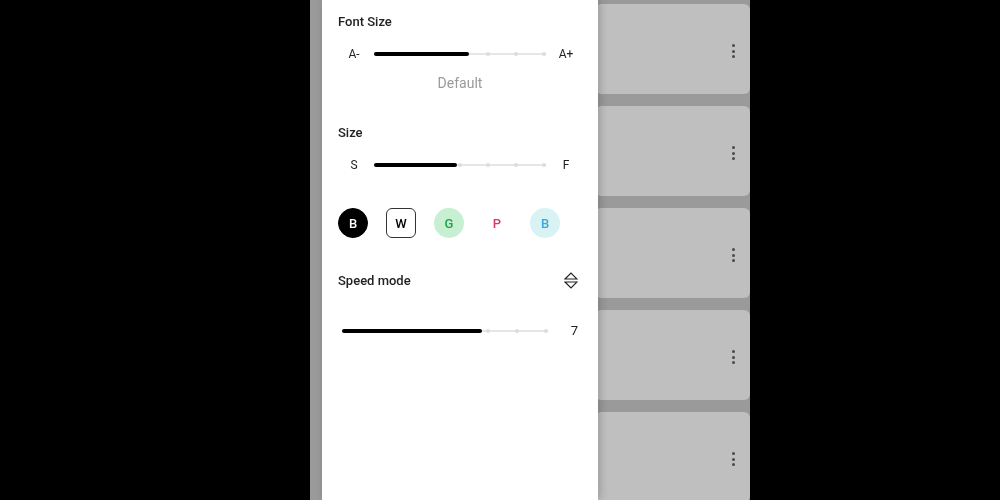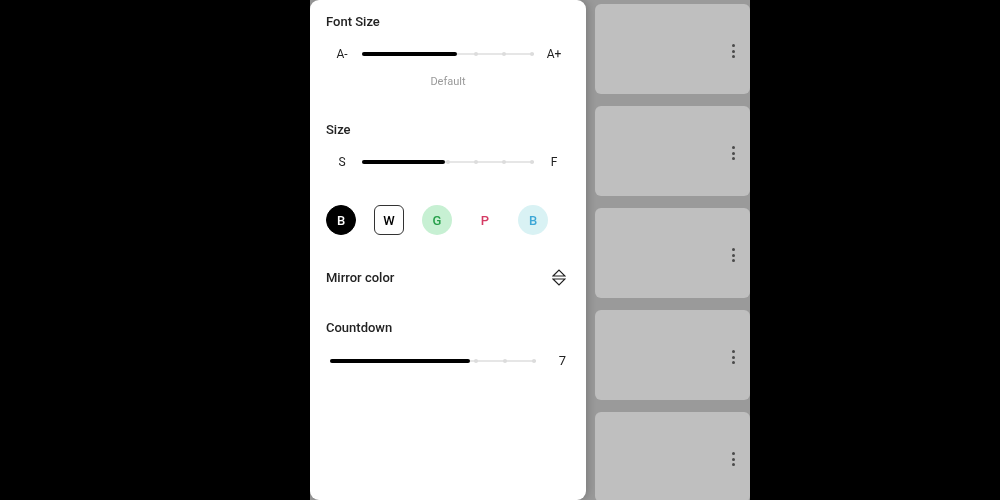--- a/index.html
+++ b/index.html
@@ -46,29 +46,28 @@
     justify-content: space-between;
     cursor: pointer;
   }
   .card-menu span {
     width: 3px; height: 3px;
     background: #4a4a4a;
     border-radius: 50%;
   }
   .sheet {
     position: absolute;
-    left: 0;
+    left: 12px;
     top: 0;
     width: 276px;
     height: 500px;
     background: #fff;
     box-shadow: 2px 0 8px rgba(0,0,0,.2);
     padding: 14px 16px 0 16px;
     overflow: hidden;
-    border-radius: 9px;
   }
   .section { margin-bottom: 34px; }
   .section-title {
     font-size: 13px;
     color: #222;
     font-weight: 500;
     margin-bottom: 18px;
   }
   .slider-row {
     display: flex;
@@ -111,21 +110,21 @@
   .fill {
     position: absolute;
     top: 4px;
     left: 0;
     height: 4px;
     background: #000;
     border-radius: 2px;
   }
   .sub-label {
     text-align: center;
-    font-size: 11px;
+    font-size: 14px;
     color: #9a9a9a;
     margin-top: 14px;
   }
   .swatches {
     display: flex;
     gap: 18px;
     padding-top: 2px;
   }
   .swatch {
     width: 30px; height: 30px;
@@ -264,33 +263,32 @@
       <div class="swatches" id="swatches">
           <div class="swatch sw-b">B</div>
           <div class="swatch sw-w">W</div>
           <div class="swatch sw-g">G</div>
           <div class="swatch sw-p">P</div>
           <div class="swatch sw-bl">B</div>
         </div>
     </div>
 
     <div class="section mirror-row">
-      <div class="section-title">Mirror color</div>
+      <div class="section-title">Speed mode</div>
       <div class="mirror-icon">
         <svg width="14" height="8" viewBox="0 0 14 8">
             <path d="M1 7 L7 1 L13 7 Z" fill="none" stroke="#222" stroke-width="1.2"></path>
           </svg>
         <svg width="14" height="8" viewBox="0 0 14 8">
             <path d="M1 1 L7 7 L13 1 Z" fill="none" stroke="#222" stroke-width="1.2"></path>
           </svg>
       </div>
     </div>
 
     <div class="section" style="margin-bottom:0">
-      <div class="section-title">Countdown</div>
       <div class="countdown-row">
         <div class="slider" style="flex:1">
           <div class="track">
               <div class="dots">
                 <i></i>
                 <i></i>
                 <i></i>
                 <i></i>
                 <i></i>
                 <i></i>

